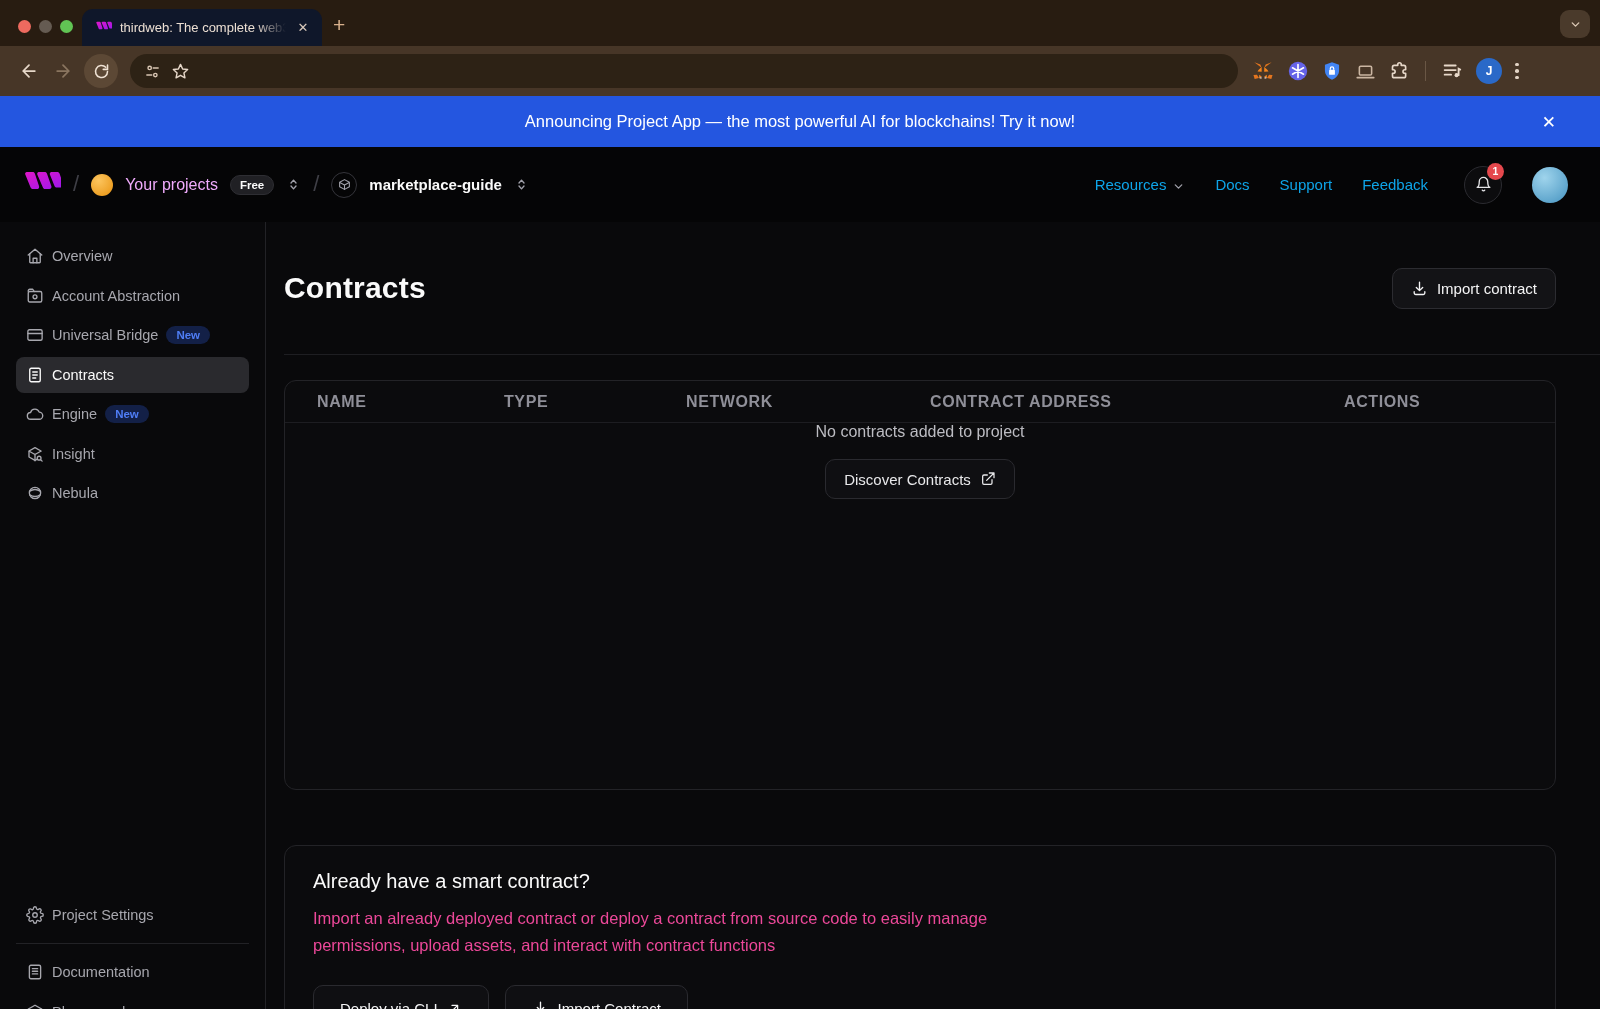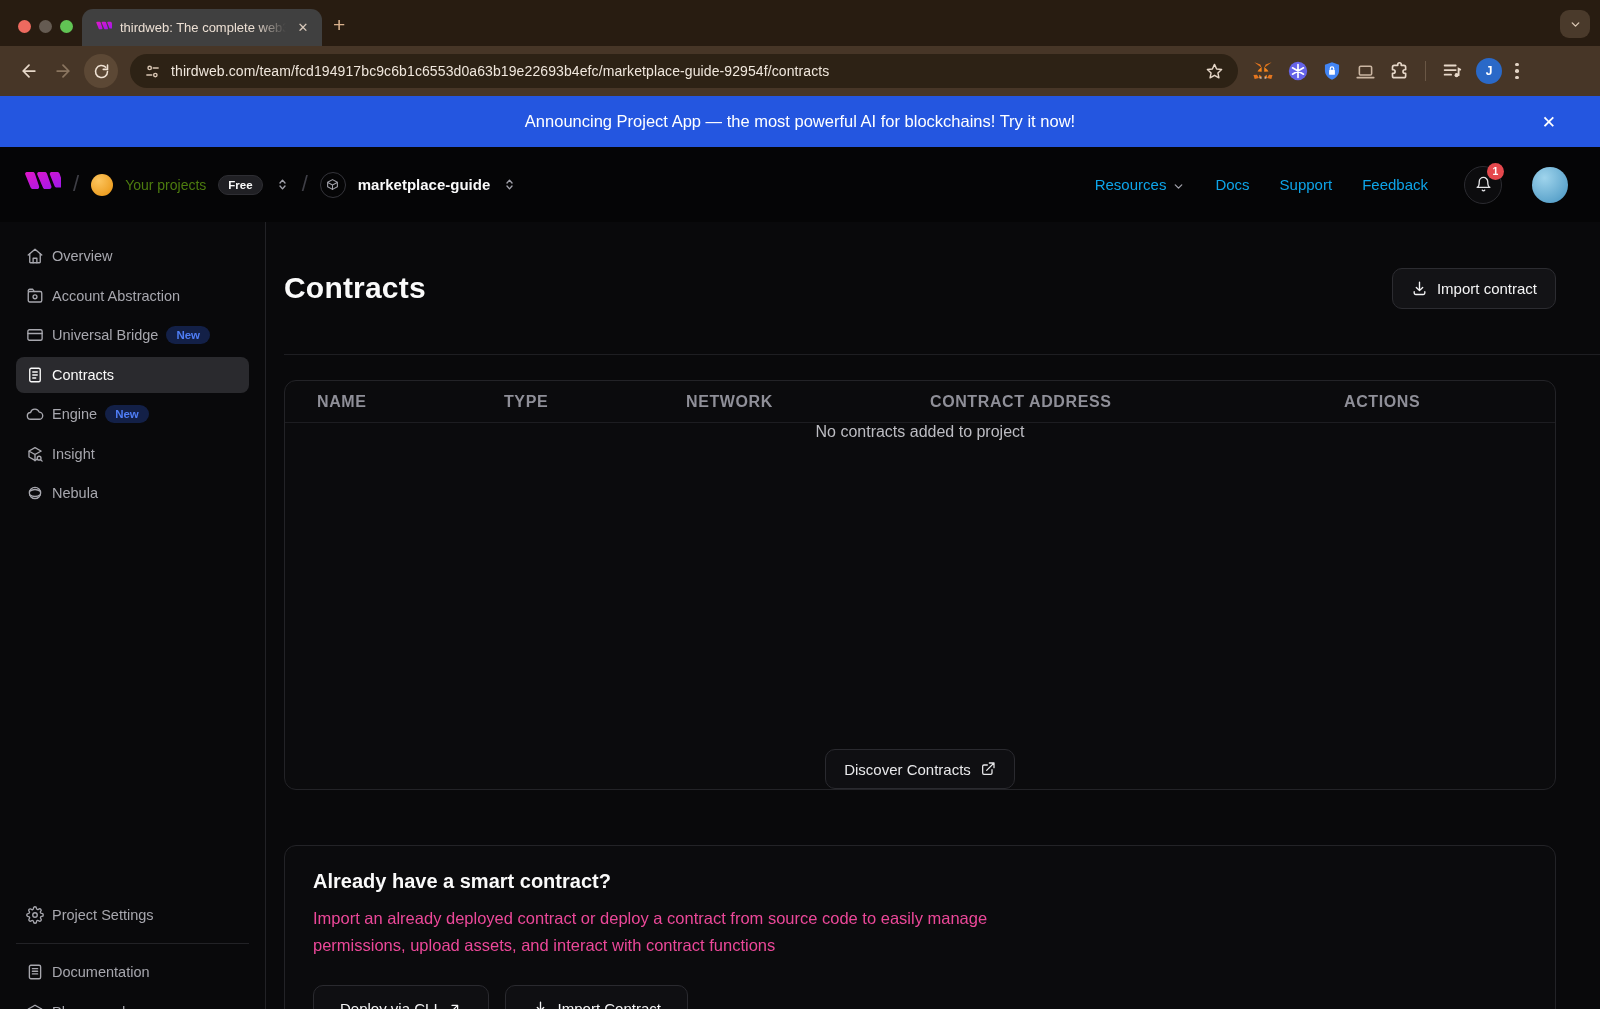--- a/index.html
+++ b/index.html
@@ -7,21 +7,21 @@
     font-family:"Liberation Sans", sans-serif; }
   svg { display:block; }
 
   
   .tab-strip { height:46px; background:#281c11; position:relative; }
   .traffic-lights { position:absolute; left:18px; top:20px; display:flex; gap:8px; }
   .tl { width:13px; height:13px; border-radius:50%; }
   .tl-red { background:#ee6a5f; }
   .tl-yellow { background:#655b52; }
   .tl-green { background:#61c454; }
-  .tab { position:absolute; left:82px; top:9px; width:240px; height:37px; background:#404040;
+  .tab { position:absolute; left:82px; top:9px; width:240px; height:37px; background:#0f172a;
     border-radius:11px 11px 0 0; display:flex; align-items:center; padding:0 10px 0 14px; gap:8px; }
   .tab-title { flex:1; font-size:13px; color:#ecdfd3; white-space:nowrap; overflow:hidden;
     -webkit-mask-image:linear-gradient(90deg,#000 82%,transparent); mask-image:linear-gradient(90deg,#000 82%,transparent); }
   .tab-close { color:#d8c9bb; font-size:13px; width:18px; height:18px; border-radius:4px;
     display:flex; align-items:center; justify-content:center; cursor:default; }
   .new-tab-btn { position:absolute; left:333px; top:14px; color:#d8b08c; font-size:21px; line-height:21px; }
   .tabstrip-chevron { position:absolute; right:10px; top:10px; width:30px; height:28px; background:#4a3a2b;
     border-radius:9px; display:flex; align-items:center; justify-content:center; }
 
   .toolbar { height:50px; background:#473627; display:flex; align-items:center; padding:0 12px; }
@@ -43,21 +43,21 @@
   .banner-text { color:#fff; font-size:16.5px; }
   .banner-close { position:absolute; right:44px; top:50%; transform:translateY(-50%); color:#fff;
     font-size:17px; line-height:1; }
 
   
   .app-header { height:75px; background:#050506; display:flex; align-items:center; padding:0 32px 0 24px; }
   .crumb { display:flex; align-items:center; gap:12px; }
   .slash { color:#3f3f46; font-size:22px; font-weight:300; transform:translateY(-1px); }
   .team-avatar { width:22px; height:22px; border-radius:50%;
     background:radial-gradient(circle at 35% 30%, #fcc55e, #e8920f); }
-  .crumb-label { color:#4d7c0f; font-size:14px; }
+  .crumb-label { color:#f0abfc; font-size:16px; }
   .free-badge { background:#202024; border:1px solid #2e2e33; color:#fafafa; font-size:11.5px;
     font-weight:600; padding:3px 9px; border-radius:999px; }
   .updown { color:#9b9ba3; }
   .proj-icon { width:26px; height:26px; border-radius:50%; border:1px solid #34343a;
     display:flex; align-items:center; justify-content:center; }
   .proj-name { color:#fafafa; font-size:15px; font-weight:700; }
   .header-right { margin-left:auto; display:flex; align-items:center; gap:30px; }
   .nav-link { color:#0ea5e9; font-size:15px; display:flex; align-items:flex-end; gap:6px; }
   .bell-btn { width:38px; height:38px; border-radius:50%; border:1px solid #2b2b30; background:#0c0c0e;
     display:flex; align-items:center; justify-content:center; position:relative; margin-left:6px; }
@@ -89,28 +89,28 @@
     font-size:15px; font-weight:500; cursor:default; }
   .btn-dark { background:#131316; border:1px solid #2c2c31; color:#f4f4f5; height:41px; padding:0 18px; }
   .btn-white { background:#fafafa; border:1px solid #fafafa; color:#09090b; height:41px; padding:0 18px; }
 
   
   .table-card { margin-top:25px; border:1px solid #232327; border-radius:12px; background:#0b0b0d;
     height:410px; display:flex; flex-direction:column; overflow:hidden; }
   .table-head { height:42px; display:grid; grid-template-columns:187px 182px 244px 414px 1fr;
     align-items:center; padding:0 32px; border-bottom:1px solid #1d1d21; }
   .th { color:#8f8f98; font-size:16px; font-weight:700; letter-spacing:.6px; }
-  .table-empty { flex:1; display:flex; flex-direction:column; align-items:center; justify-content:space-between; gap:18px; }
+  .table-empty { flex:1; display:flex; flex-direction:column; align-items:center; justify-content:flex-start; gap:18px; }
   .empty-msg { color:#bcbcc2; font-size:16px; }
   .btn-discover { background:#0f0f12; border:1px solid #2a2a2f; color:#e8e8ea; height:40px; padding:0 18px; }
 
   
   .cta-card { margin-top:55px; border:1px solid #232327; border-radius:12px; background:#0b0b0d;
     padding:24px 28px; height:240px; }
-  .cta-title { color:#fafafa; font-size:20px; font-weight:700; }
+  .cta-title { color:#fafafa; font-size:20px; font-weight:400; }
   .cta-desc { color:#ec4899; font-size:16.5px; line-height:1.65; margin-top:12px; max-width:690px; }
   .cta-actions { display:flex; gap:16px; margin-top:26px; }
   .btn-cta { background:#0f0f12; border:1px solid #2a2a2f; color:#f4f4f5; height:46px; padding:0 26px; }
 </style>
 </head>
 <body>
 
 <div class="tab-strip">
   <div class="traffic-lights">
     <span class="tl tl-red"></span>
@@ -156,21 +156,20 @@
         <path d="M20.5 12a8.5 8.5 0 1 1-2.5-6"></path>
         <path d="M20.5 3v6h-6" stroke-linejoin="miter"></path>
       </svg>
   </span>
   <div class="url-bar">
     <svg width="17" height="17" viewBox="0 0 24 24" fill="none" stroke="#d9c6b3" stroke-width="2" stroke-linecap="round">
         <circle cx="8" cy="7" r="2.4"></circle>
         <path d="M13 7h7M4 17h7"></path>
         <circle cx="16" cy="17" r="2.4"></circle>
       </svg>
-    <span class="url-text">thirdweb.com/team/fcd194917bc9c6b1c6553d0a63b19e22693b4efc/marketplace-guide-92954f/contracts</span>
     <svg width="19" height="19" viewBox="0 0 24 24" fill="none" stroke="#e7d8c9" stroke-width="1.8" stroke-linejoin="round">
         <path d="M12 3l2.7 5.8 6.3.7-4.7 4.3 1.3 6.2-5.6-3.2L6.4 20l1.3-6.2L3 9.5l6.3-.7L12 3z"></path>
       </svg>
   </div>
   <div class="ext-area">
     <svg width="22" height="22" viewBox="0 0 24 24">
       <path fill="#e2761b" d="M21.5 2.5L13.4 8.4l1.5-3.5 6.6-2.4z"></path>
         <path fill="#e4751f" d="M2.5 2.5l8 6-1.4-3.6-6.6-2.4zM18.6 16.2l-2.2 3.3 4.7 1.3 1.3-4.5-3.8-.1zM1.6 16.3l1.3 4.5 4.7-1.3-2.2-3.3-3.8.1z"></path>
       <path fill="#f6851b" d="M7.3 10.5l-1.3 2 4.6.2-.1-5-3.2 2.8zM16.7 10.5l-3.3-2.9-.1 5.1 4.7-.2-1.3-2zM7.6 19.5l2.8-1.4-2.4-1.9-.4 3.3zM13.6 18.1l2.8 1.4-.4-3.3-2.4 1.9z"></path>
       <path fill="#d7c1b3" d="M16.4 19.5l-2.8-1.4.2 1.8v.8l2.6-1.2zM7.6 19.5l2.7 1.2v-.8l.2-1.8-2.9 1.4z"></path>

